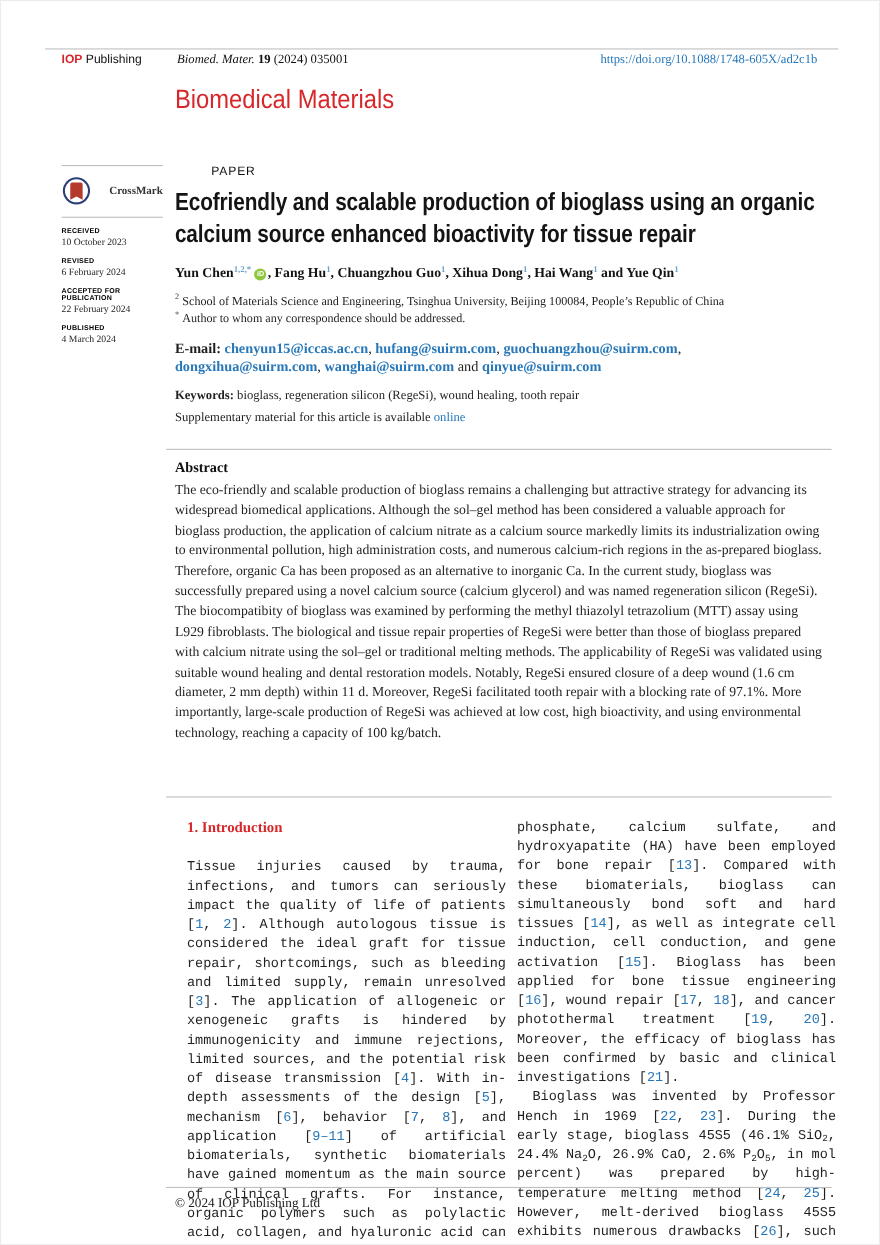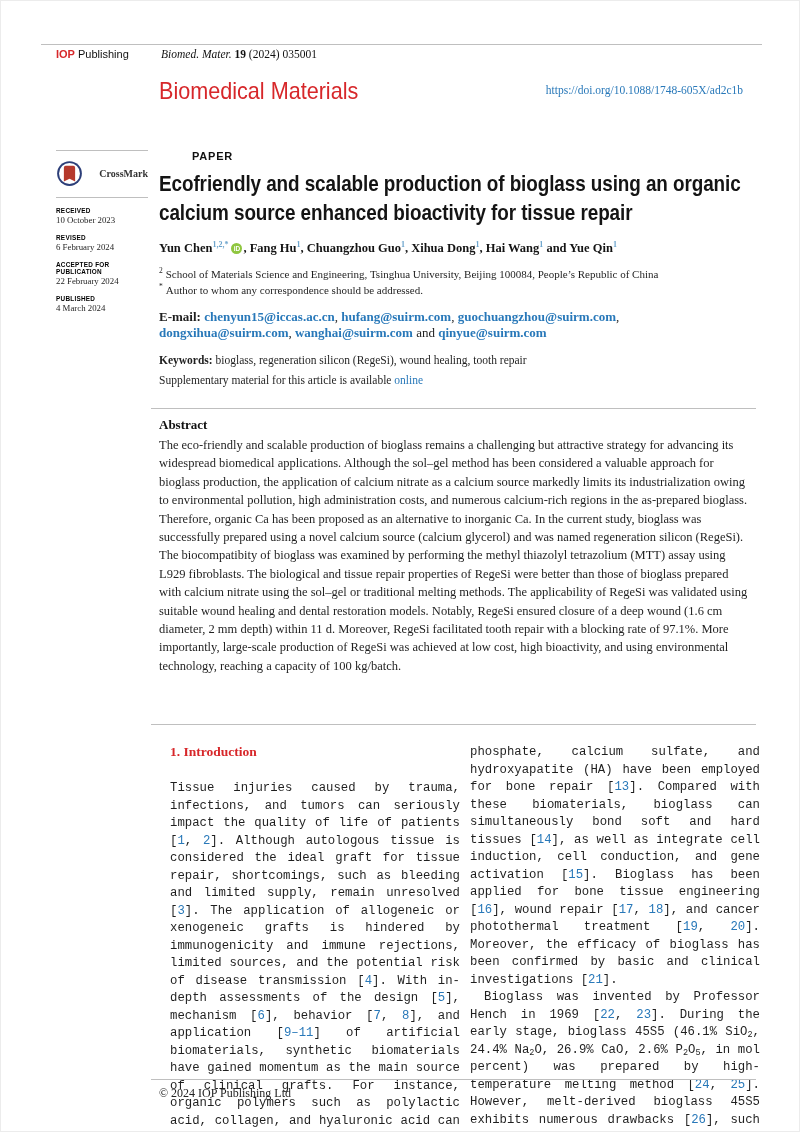--- a/index.html
+++ b/index.html
@@ -8,35 +8,35 @@
   }
   html,body{margin:0;padding:0;background:#fff;}
   .page{position:relative;width:800px;height:1132px;background:#fff;color:#1f1f1f;
         font-family:"Liberation Serif",serif;border:1px solid #ececec;box-sizing:border-box;overflow:hidden;}
   .rule{position:absolute;height:1px;background:#bfbfbf;}
   
   .hdr-rule{left:40px;top:43px;width:721px;}
   .publisher{position:absolute;left:55px;top:47px;font-family:"Liberation Sans",sans-serif;font-size:11px;color:#111;}
   .publisher .brand{color:var(--accent_red);font-weight:bold;}
   .citation{position:absolute;left:160px;top:47px;font-size:11.5px;color:#111;}
-  .doi{position:absolute;right:56px;top:47px;font-size:11.5px;margin-top:36px;}
+  .doi{position:absolute;right:56px;top:47px;font-size:11.5px;}
   .journal-title{position:absolute;left:158px;top:76px;font-family:"Liberation Sans",sans-serif;
         font-size:24px;font-weight:500;color:var(--accent_red);transform:scaleX(.9);transform-origin:left top;white-space:nowrap;}
   
   .sidebar{position:absolute;left:55px;top:149px;width:92px;}
   .sb-rule{height:1px;background:#bfbfbf;}
   .crossmark{display:flex;align-items:center;gap:5px;padding:9px 0 10px 0;justify-content:space-between;}
   .crossmark svg{width:27px;height:27px;display:block;}
   .crossmark-label{font-size:10px;font-weight:600;color:#333;}
   .hist-item{margin-top:9px;}
   .hist-label{font-family:"Liberation Sans",sans-serif;font-size:6.4px;font-weight:bold;letter-spacing:.25px;color:#000;}
   .hist-date{font-size:8.8px;margin-top:1px;color:#1f1f1f;}
   
   .paper-label{position:absolute;left:158px;top:149px;font-family:"Liberation Sans",sans-serif;
-        font-weight:bold;font-size:11px;letter-spacing:.8px;color:#111;padding-left:33px;}
+        font-weight:normal;font-size:11px;letter-spacing:.8px;color:#111;padding-left:33px;}
   .title{position:absolute;left:158px;top:169px;width:700px;transform:scaleX(.84);transform-origin:left top;
         font-family:"Liberation Sans",sans-serif;font-size:22.5px;line-height:28.5px;font-weight:600;
         color:#141414;letter-spacing:-.1px;}
   .authors{position:absolute;left:158px;top:240px;width:592px;font-size:12.5px;font-weight:bold;color:#141414;}
   sup,sub{line-height:0;}
   .supref{color:var(--supref_blue);font-size:8px;font-weight:bold;}
   .orcid{display:inline-block;width:11px;height:11px;background:var(--orcid_green);color:#fff;border-radius:50%;
         font-family:"Liberation Sans",sans-serif;font-size:6.5px;font-weight:bold;text-align:center;
         line-height:11px;vertical-align:1px;margin:0 1px 0 3px;}
   .affils{position:absolute;left:158px;top:266px;width:592px;font-size:11px;line-height:15.5px;}

